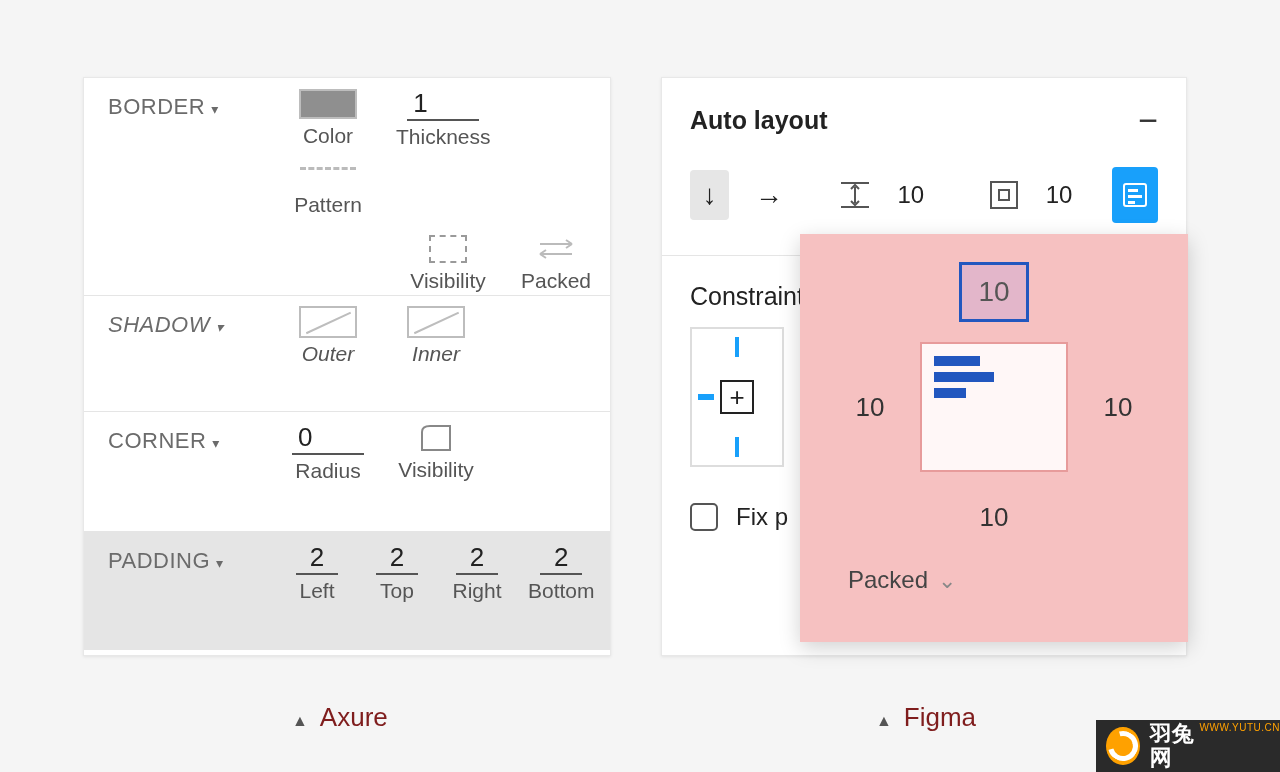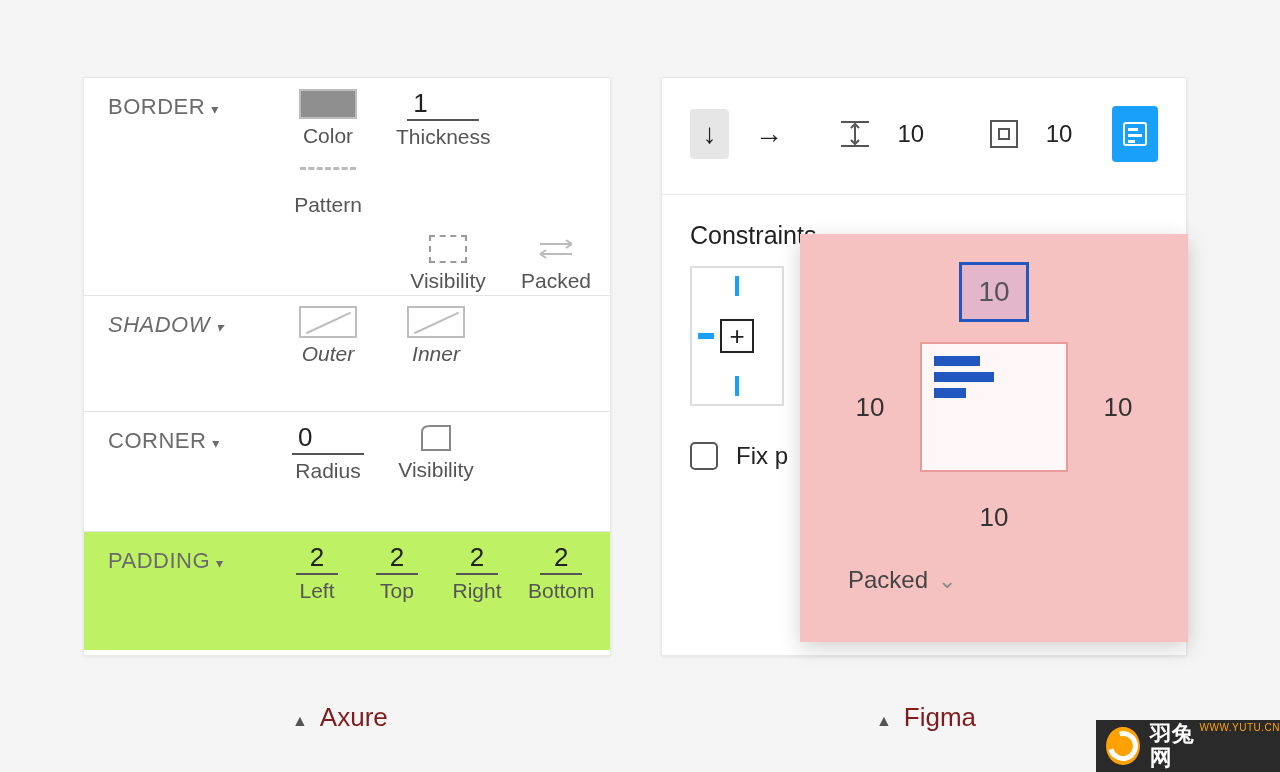--- a/index.html
+++ b/index.html
@@ -94,21 +94,21 @@
   .shadow-box::after {
     content: "";
     position: absolute;
     width: 90%; height: 2px;
     background: #bdbdbd;
     top: 50%; left: 5%;
     transform: rotate(-25deg);
   }
   .corner-shape svg { display:block; }
   .padding-row {
-    background: #bef264;
+    background: #e5e5e5;
   }
   
   .figma {
     left: 661px; top: 77px;
     width: 526px; height: 579px;
     border: 1px solid #e8e8e8;
     padding: 28px 28px 0 28px;
   }
   .fig-header {
     display: flex; justify-content: space-between; align-items: center;
@@ -354,20 +354,24 @@
       </div>
       <div class="ax-item" style="min-width:58px;">
         <div class="ax-val narrow">2</div>
         <div class="lbl">Bottom</div>
       </div>
     </div>
   </div>
 </div>
 
 <div class="panel figma">
+  <div class="fig-header">
+    <h3>Auto layout</h3>
+    <div class="minus">−</div>
+  </div>
 
   <div class="fig-row1">
     <div class="dir-btn active">
       <span>↓</span>
     </div>
     <div class="dir-btn">
       <span>→</span>
     </div>
     <div style="width:14px;"></div>
     <div class="fig-icon">

